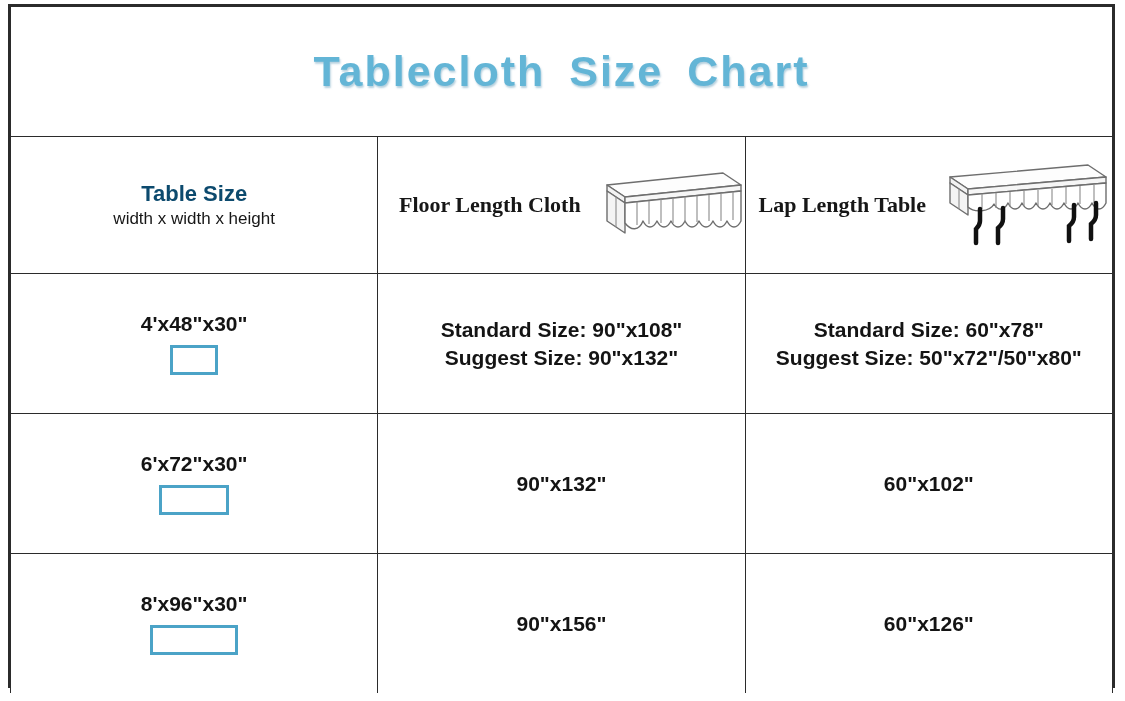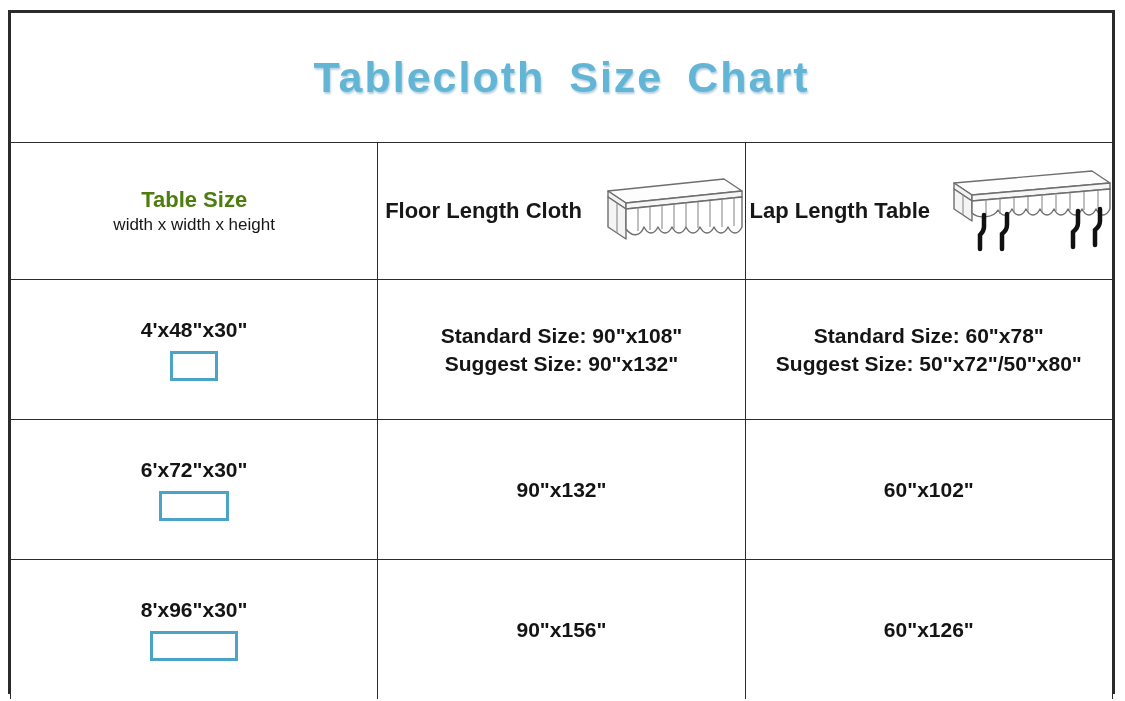--- a/index.html
+++ b/index.html
@@ -10,21 +10,21 @@
   body {
     width: 1125px;
     height: 701px;
     font-family: "Liberation Sans", sans-serif;
     overflow: hidden;
   }
 
   .chart-frame {
     position: absolute;
     left: 8px;
-    top: 10px;
+    top: 4px;
     width: 1107px;
     height: 684px;
     box-sizing: border-box;
     border: 2px solid #2b2b2b;
     background: #ffffff;
   }
 
   .chart-table {
     width: 100%;
     height: 100%;
@@ -66,36 +66,37 @@
   .head-row td { height: 136px; }
 
   .head-size-wrap {
     text-align: center;
     line-height: 1.28;
   }
   .head-size-main {
     display: block;
     font-size: 22px;
     font-weight: bold;
-    color: #4d7c0f;
+    color: #0c4a6e;
   }
   .head-size-sub {
     display: block;
     font-size: 17px;
     font-weight: normal;
     color: #171717;
   }
 
   .head-cloth {
     display: flex;
     align-items: center;
-    justify-content: center;
+    justify-content: flex-end;
     padding-left: 8px;
     box-sizing: border-box;
     width: 100%;
+    font-family: Liberation Serif, serif;
   }
   .head-cloth-label {
     font-size: 22px;
     font-weight: bold;
     color: #171717;
     white-space: nowrap;
   }
   .head-cloth-art {
     flex: 0 0 auto;
     line-height: 0;

